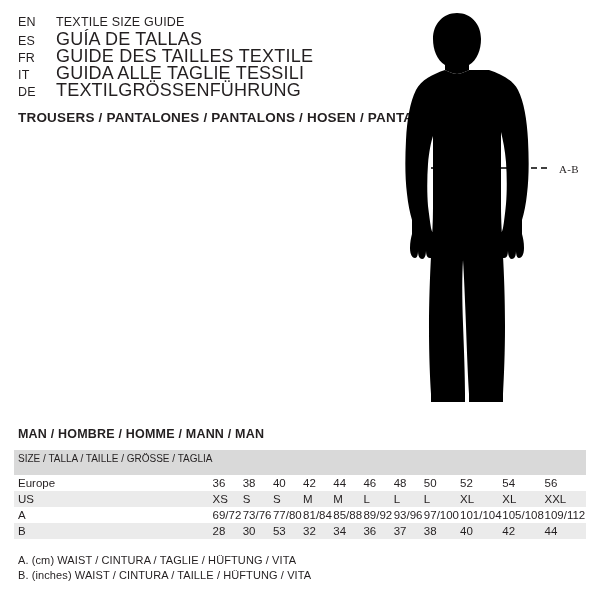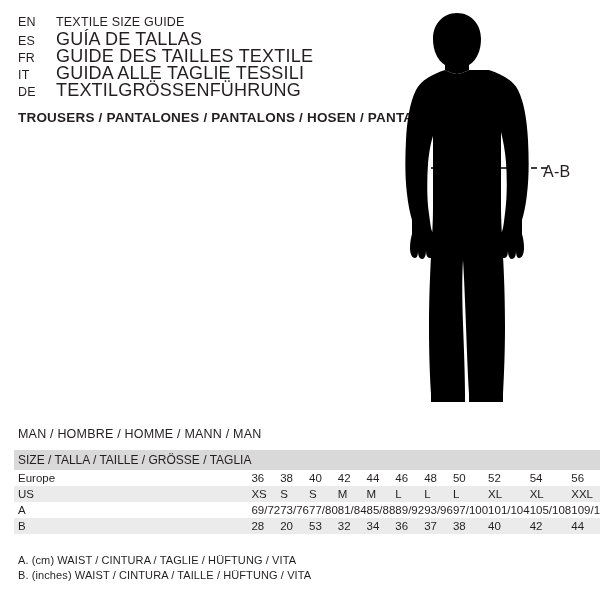--- a/index.html
+++ b/index.html
@@ -63,56 +63,57 @@
     left: 395px;
     top: 8px;
     width: 205px;
     height: 400px;
   }
   .figure-svg {
     display: block;
   }
   .ab-label {
     position: absolute;
-    left: 148px;
+    left: 164px;
     top: 155px;
-    font-size: 16px;
+    font-size: 11px;
     letter-spacing: 0.3px;
+    font-family: Liberation Serif, serif;
   }
 
   
   .table-title {
     position: absolute;
     left: 18px;
     top: 427px;
     font-size: 12.5px;
-    font-weight: normal;
+    font-weight: bold;
     letter-spacing: 0.2px;
   }
 
   table.size-table {
     position: absolute;
     left: 14px;
     top: 450px;
     width: 572px;
     border-collapse: collapse;
     font-size: 11.5px;
   }
   table.size-table td {
     padding: 2px 0 2px 0;
     text-align: left;
     white-space: nowrap;
   }
   table.size-table tr.header-row {
     background: #d9d9d9;
   }
   table.size-table tr.header-row td {
-    font-size: 12px;
+    font-size: 10px;
     padding-top: 3px;
-    padding-bottom: 3px;
+    padding-bottom: 11px;
   }
   table.size-table tr.shaded {
     background: #ebebeb;
   }
   td.label-col {
     width: 90px;
     padding-left: 4px !important;
   }
   td.val {
     width: 53px;
@@ -281,21 +282,21 @@
         <td class="val">89/92</td>
         <td class="val">93/96</td>
         <td class="val">97/100</td>
         <td class="val">101/104</td>
         <td class="val">105/108</td>
         <td class="val">109/112</td>
       </tr>
       <tr class="shaded">
         <td class="label-col">B</td>
         <td class="val">28</td>
-        <td class="val">20</td>
+        <td class="val">30</td>
         <td class="val">53</td>
         <td class="val">32</td>
         <td class="val">34</td>
         <td class="val">36</td>
         <td class="val">37</td>
         <td class="val">38</td>
         <td class="val">40</td>
         <td class="val">42</td>
         <td class="val">44</td>
       </tr>

